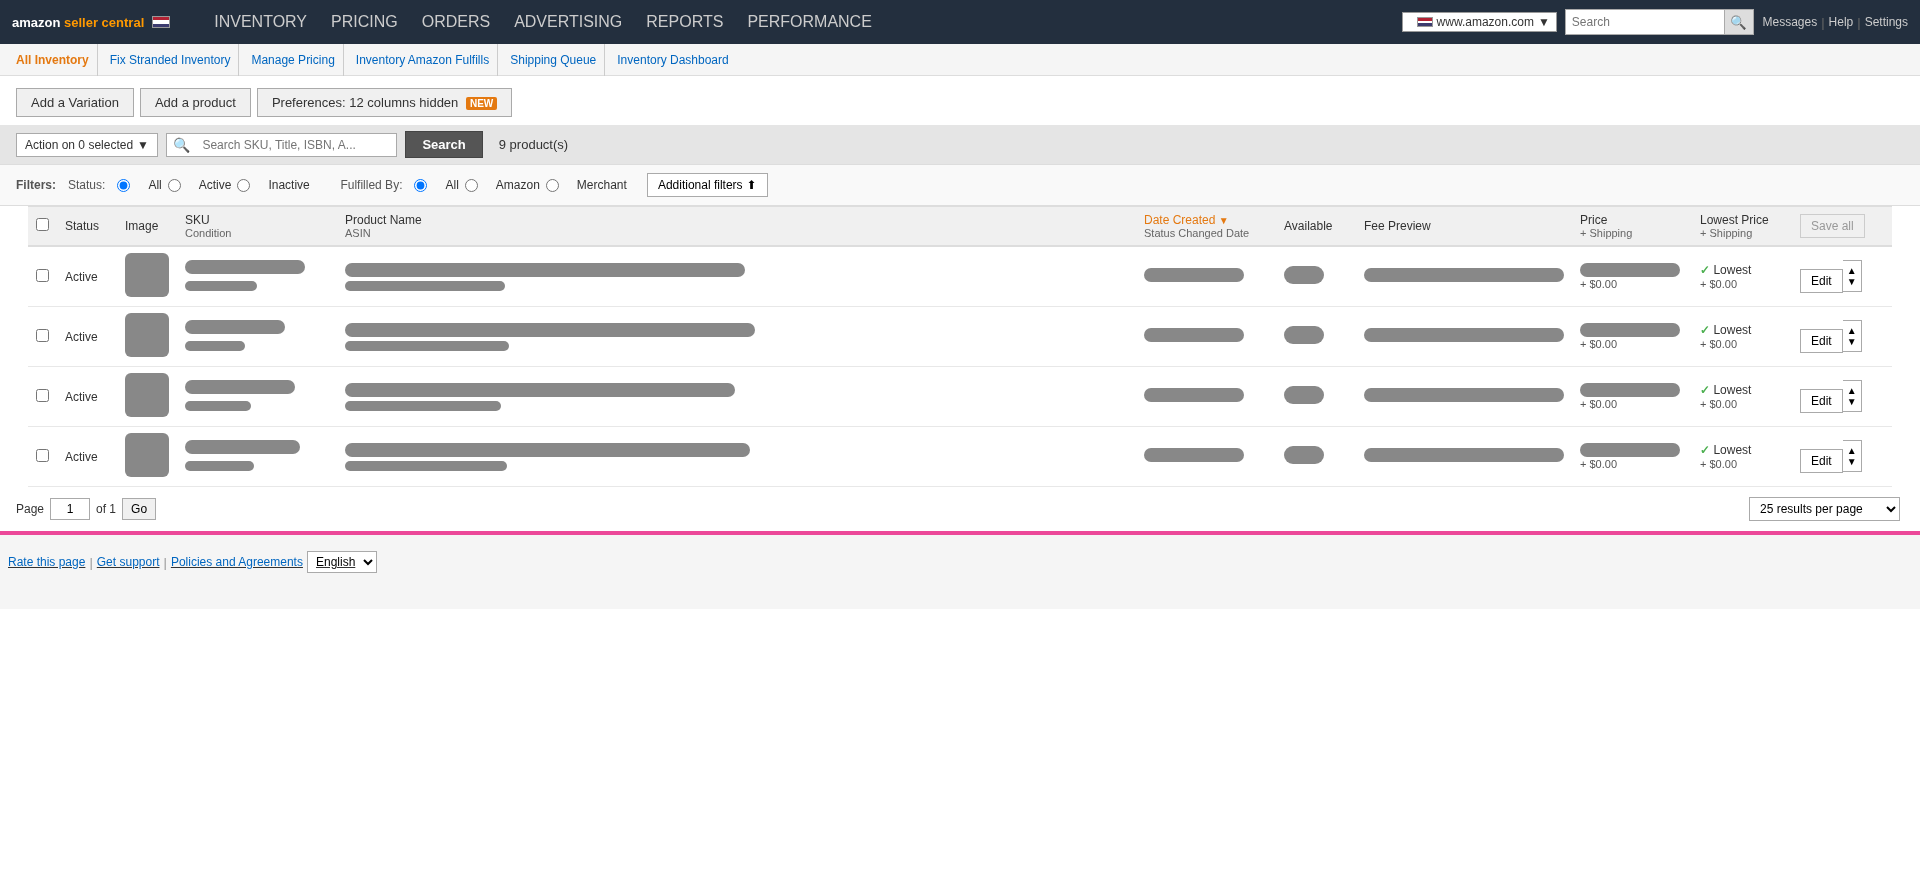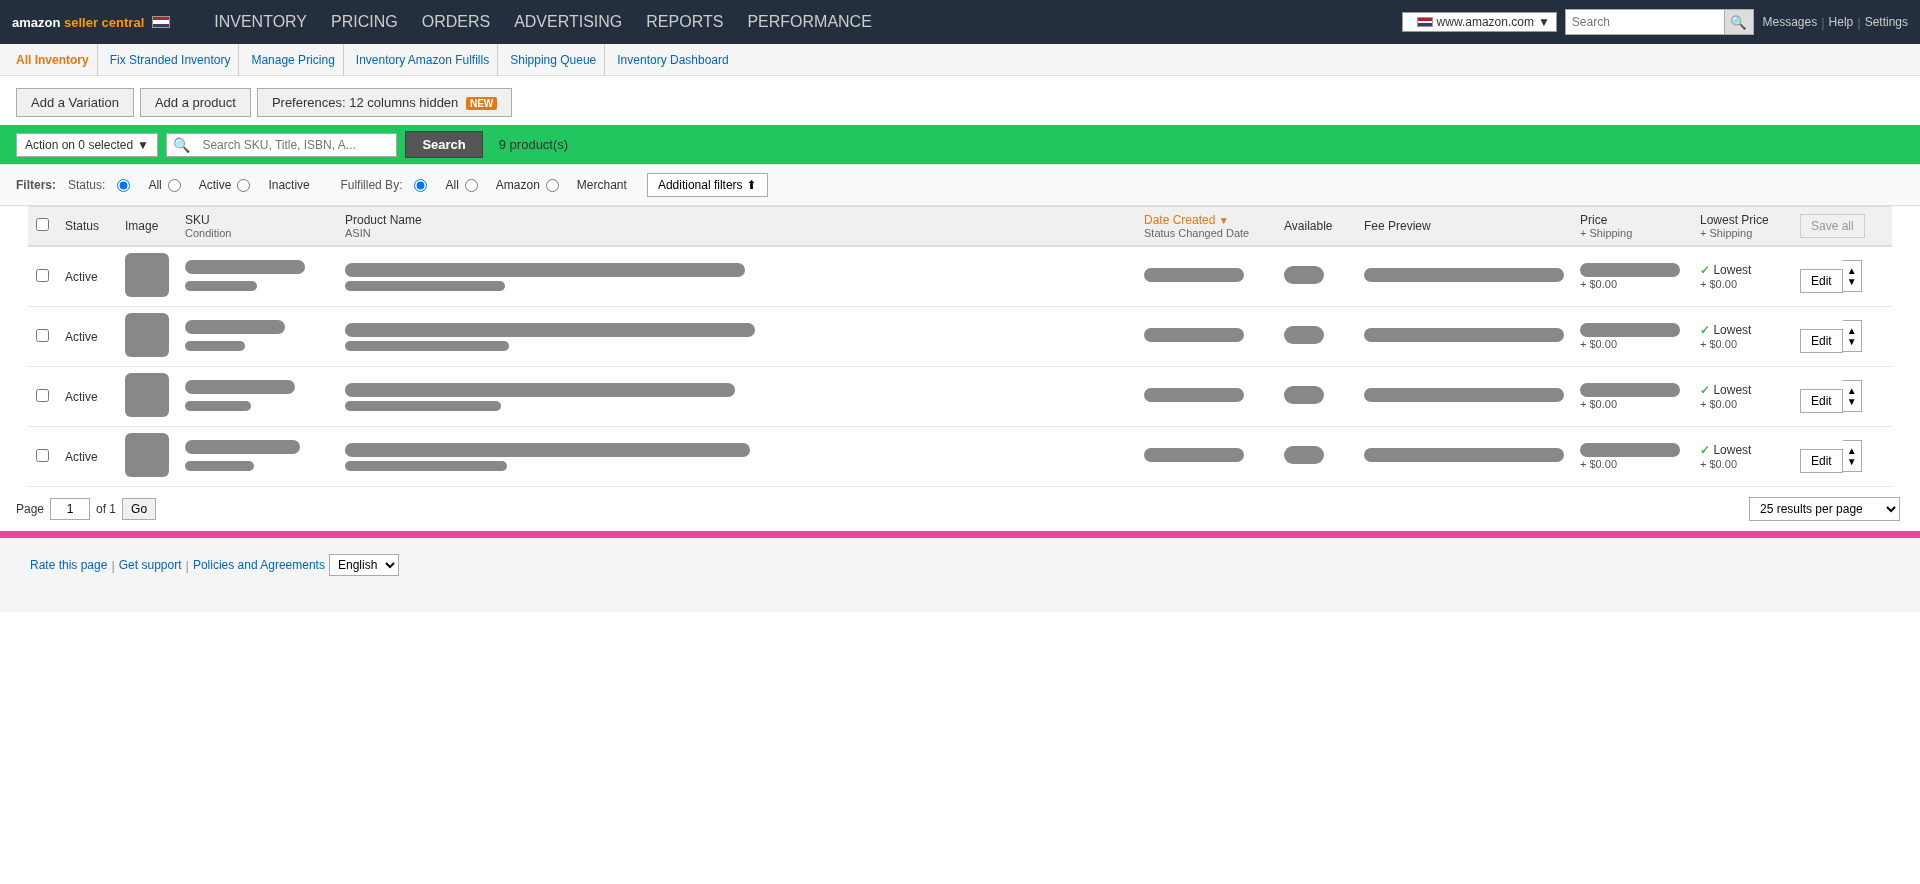--- a/index.html
+++ b/index.html
@@ -160,21 +160,21 @@
       border-radius: 2px;
       margin-left: 4px;
     }
 
     
     .toolbar {
       padding: 6px 16px;
       display: flex;
       align-items: center;
       gap: 8px;
-      background: #22c55e;
+      background: #e5e5e5;
     }
     .action-dropdown {
       display: flex;
       align-items: center;
       border: 1px solid #aaa;
       background: #fff;
       padding: 4px 8px;
       font-size: 12px;
       cursor: pointer;
       gap: 4px;
@@ -365,22 +365,23 @@
       border: 1px solid #aaa;
       padding: 3px 20px 3px 6px;
       font-size: 12px;
       background: #fff;
       cursor: pointer;
     }
 
     
     .footer {
       background: #f5f5f5;
-      border-top: 7px solid #ec4899;
-      padding: 16px 30px;
+      border-top: 4px solid #ec4899;
+      padding: 16px 8px;
+      text-decoration: underline;
     }
     .footer-links {
       display: flex;
       align-items: center;
       gap: 4px;
       margin-bottom: 20px;
     }
     .footer-links a {
       color: #0066c0;
       text-decoration: none;

